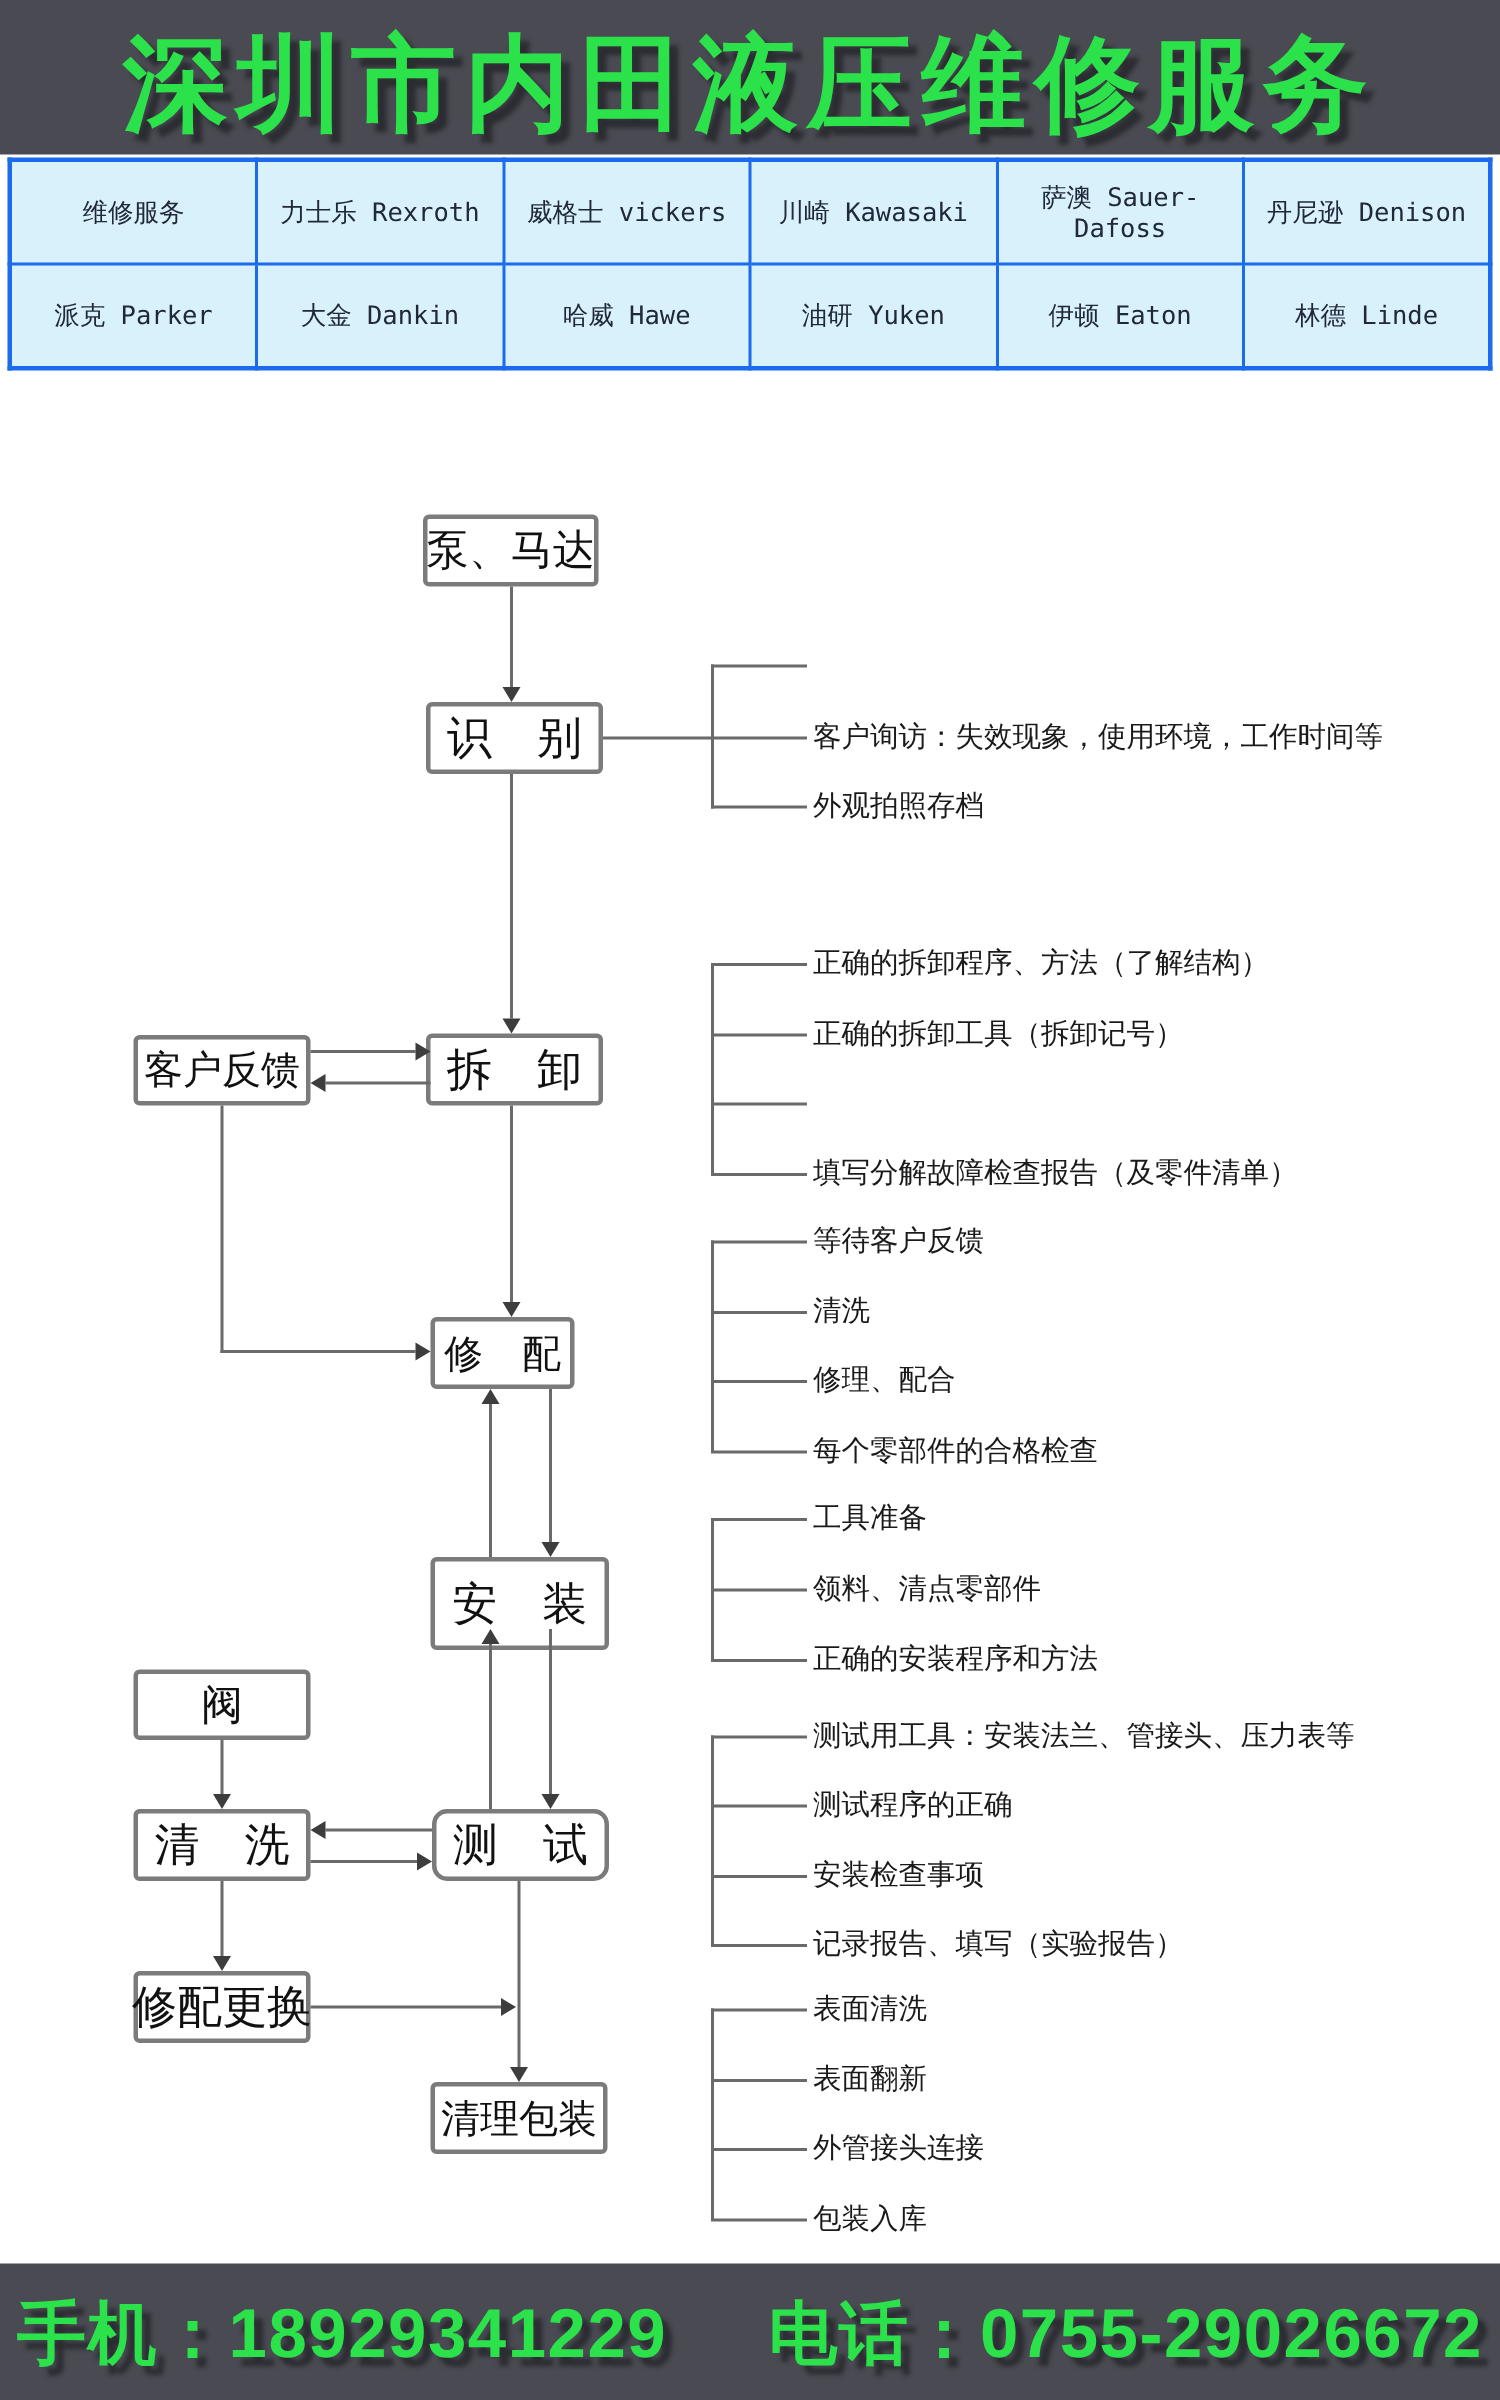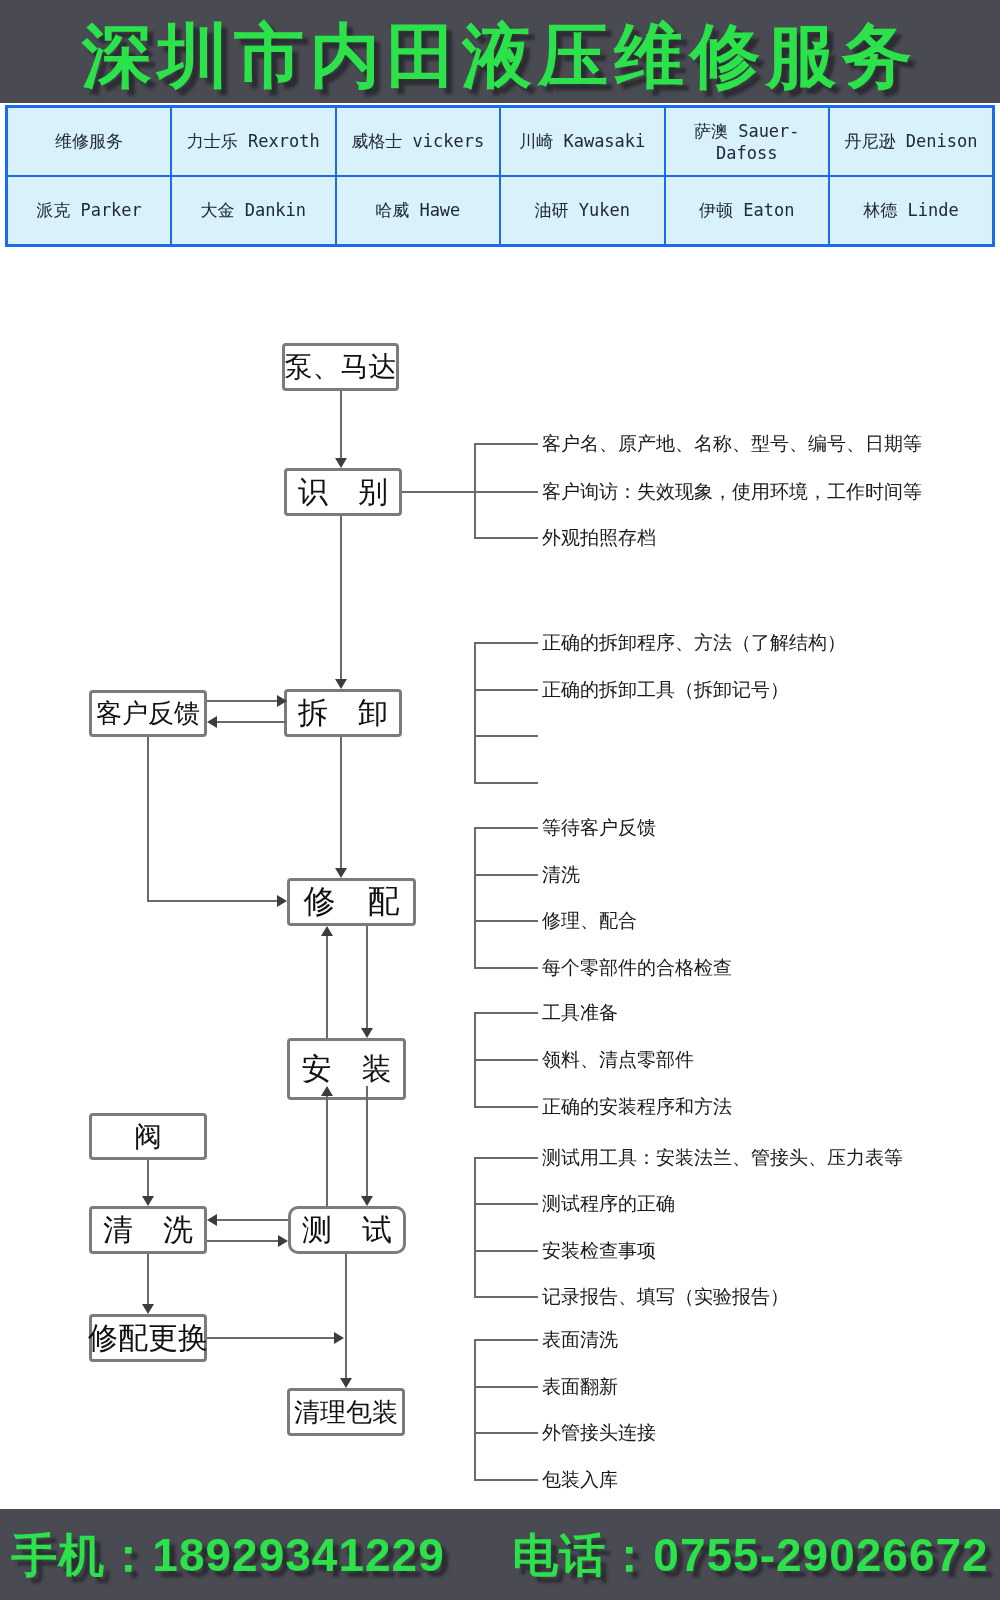--- a/index.html
+++ b/index.html
@@ -65,21 +65,21 @@
       <td>伊顿 Eaton</td>
       <td>林德 Linde</td>
     </tr>
   </tbody>
     </table>
 
 
   <div class="fbox" style="left:282px;top:343px;width:117px;height:48px;font-size:28px;">泵、马达</div>
   <div class="fbox" style="left:284px;top:468px;width:118px;height:48px;font-size:30px;">识　别</div>
   <div class="fbox" style="left:284px;top:689px;width:118px;height:48px;font-size:30px;">拆　卸</div>
-  <div class="fbox" style="left:287px;top:878px;width:129px;height:48px;font-size:32px;">修　配</div>
+  <div class="fbox" style="left:287px;top:878px;width:96px;height:48px;font-size:26px;">修　配</div>
   <div class="fbox" style="left:287px;top:1038px;width:119px;height:62px;font-size:30px;">安　装</div>
   <div class="fbox" style="left:288px;top:1206px;width:118px;height:48px;font-size:30px;border-radius:10px;">测　试</div>
   <div class="fbox" style="left:89px;top:690px;width:118px;height:47px;font-size:26px;">客户反馈</div>
   <div class="fbox" style="left:89px;top:1113px;width:118px;height:47px;font-size:28px;">阀</div>
   <div class="fbox" style="left:89px;top:1206px;width:118px;height:48px;font-size:30px;">清　洗</div>
   <div class="fbox" style="left:89px;top:1314px;width:118px;height:48px;font-size:30px;">修配更换</div>
   <div class="fbox" style="left:287px;top:1388px;width:118px;height:48px;font-size:26px;">清理包装</div>
 
   <div class="vline" style="left:340px;top:391px;height:67px;"></div>
   <div class="arr down" style="left:335px;top:458px;"></div>
@@ -123,31 +123,31 @@
   <div class="vline" style="left:147px;top:1254px;height:50px;"></div>
   <div class="arr down" style="left:142px;top:1304px;"></div>
 
   <div class="hline" style="left:207px;top:1337px;width:127px;"></div>
   <div class="arr right" style="left:334px;top:1332px;"></div>
 
   <div class="hline" style="left:402px;top:491px;width:136px;"></div>
   <div class="vline" style="left:474px;top:443px;height:96px;"></div>
   <div class="hline" style="left:474px;top:443px;width:64px;"></div>
   <div class="hline" style="left:474px;top:537px;width:64px;"></div>
-  <div class="ann" style="top:430px;">客户名、原产地、名称、型号、编号、日期等</div>
   <div class="ann" style="top:478px;">客户询访：失效现象，使用环境，工作时间等</div>
   <div class="ann" style="top:524px;">外观拍照存档</div>
 
   <div class="vline" style="left:474px;top:642px;height:141px;"></div>
   <div class="hline" style="left:474px;top:642px;width:64px;"></div>
   <div class="hline" style="left:474px;top:689px;width:64px;"></div>
   <div class="hline" style="left:474px;top:735px;width:64px;"></div>
   <div class="hline" style="left:474px;top:782px;width:64px;"></div>
   <div class="ann" style="top:629px;">正确的拆卸程序、方法（了解结构）</div>
   <div class="ann" style="top:676px;">正确的拆卸工具（拆卸记号）</div>
+  <div class="ann" style="top:769px;">填写分解故障检查报告（及零件清单）</div>
 
   <div class="vline" style="left:474px;top:827px;height:141px;"></div>
   <div class="hline" style="left:474px;top:827px;width:64px;"></div>
   <div class="hline" style="left:474px;top:874px;width:64px;"></div>
   <div class="hline" style="left:474px;top:920px;width:64px;"></div>
   <div class="hline" style="left:474px;top:967px;width:64px;"></div>
   <div class="ann" style="top:814px;">等待客户反馈</div>
   <div class="ann" style="top:861px;">清洗</div>
   <div class="ann" style="top:907px;">修理、配合</div>
   <div class="ann" style="top:954px;">每个零部件的合格检查</div>

